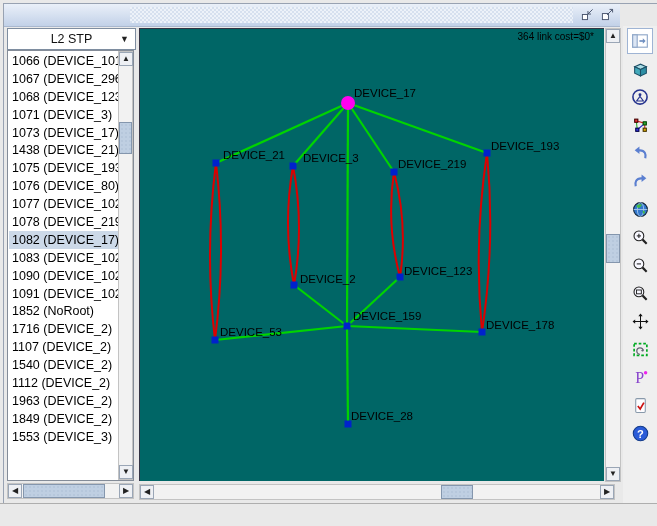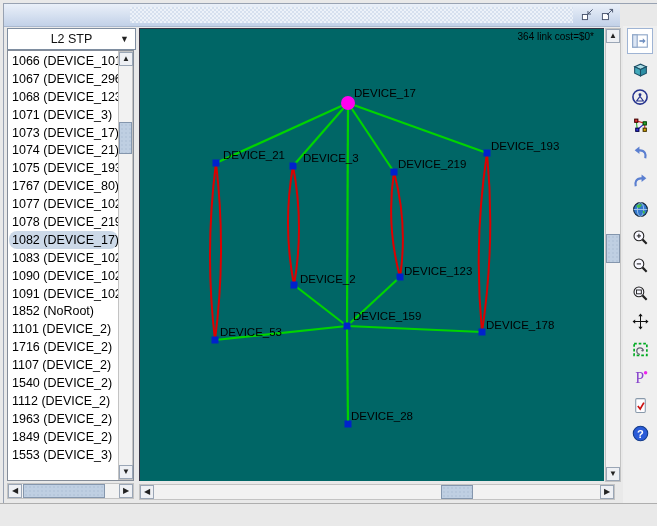--- a/index.html
+++ b/index.html
@@ -22,21 +22,21 @@
   
   .combo{position:absolute;left:7px;top:28px;width:127px;height:20px;background:#fff;
       border:1px solid #7e8da0;display:flex;align-items:center;justify-content:center;
       font-size:12.5px;color:#111;cursor:pointer;}
   .combo .arrow{position:absolute;right:6px;top:5px;font-size:9px;color:#222;}
   .listbox{position:absolute;left:7px;top:50px;width:127px;height:431px;background:#fff;
       border:1px solid #848c98;box-sizing:border-box;}
   .list-items{position:absolute;left:1px;top:1px;right:15px;bottom:1px;overflow:hidden;}
   .list-item{height:17.9px;display:flex;align-items:center;padding-left:3px;font-size:12.5px;
       color:#000;white-space:nowrap;}
-  .list-item.selected{background:#ccd9e8;border-radius:8px;}
+  .list-item.selected{background:#ccd9e8;}
   
   .scroll{position:absolute;background:#f2f2f2;border:1px solid #c3c3c3;box-sizing:border-box;}
   .sb-btn{position:absolute;width:14px;height:14px;box-sizing:border-box;background:#eef0f4;
       border:1px solid #9aa6b6;color:#222;font-size:8px;line-height:12px;text-align:center;
       padding:0;cursor:pointer;}
   .sb-thumb{position:absolute;background:#bfcfe2;border:1px solid #8496ad;box-sizing:border-box;
       background-image:radial-gradient(#9cb0ca 22%,transparent 26%);background-size:4px 4px;cursor:grab;}
   
   .map-canvas{position:absolute;left:139px;top:28px;width:465px;height:453px;background:#006666;
       border-left:1px solid #334;border-top:1px solid #334;box-sizing:border-box;}
@@ -91,31 +91,30 @@
   <span class="arrow">▼</span>
 </div>
 
 <div class="listbox">
   <div class="list-items">
       <div class="list-item">1066 (DEVICE_101)</div>
       <div class="list-item">1067 (DEVICE_296)</div>
       <div class="list-item">1068 (DEVICE_123)</div>
       <div class="list-item">1071 (DEVICE_3)</div>
       <div class="list-item">1073 (DEVICE_17)</div>
-      <div class="list-item">1074 (DEVICE_21)</div>
+      <div class="list-item">1438 (DEVICE_21)</div>
       <div class="list-item">1075 (DEVICE_193)</div>
-      <div class="list-item">1767 (DEVICE_80)</div>
+      <div class="list-item">1076 (DEVICE_80)</div>
       <div class="list-item">1077 (DEVICE_102)</div>
       <div class="list-item">1078 (DEVICE_219)</div>
       <div class="list-item selected">1082 (DEVICE_17)</div>
       <div class="list-item">1083 (DEVICE_102)</div>
       <div class="list-item">1090 (DEVICE_102)</div>
       <div class="list-item">1091 (DEVICE_102)</div>
       <div class="list-item">1852 (NoRoot)</div>
-      <div class="list-item">1101 (DEVICE_2)</div>
       <div class="list-item">1716 (DEVICE_2)</div>
       <div class="list-item">1107 (DEVICE_2)</div>
       <div class="list-item">1540 (DEVICE_2)</div>
       <div class="list-item">1112 (DEVICE_2)</div>
       <div class="list-item">1963 (DEVICE_2)</div>
       <div class="list-item">1849 (DEVICE_2)</div>
       <div class="list-item">1553 (DEVICE_3)</div>
     </div>
 
   <div class="scroll" style="right:0;top:0;width:15px;height:429px;">

